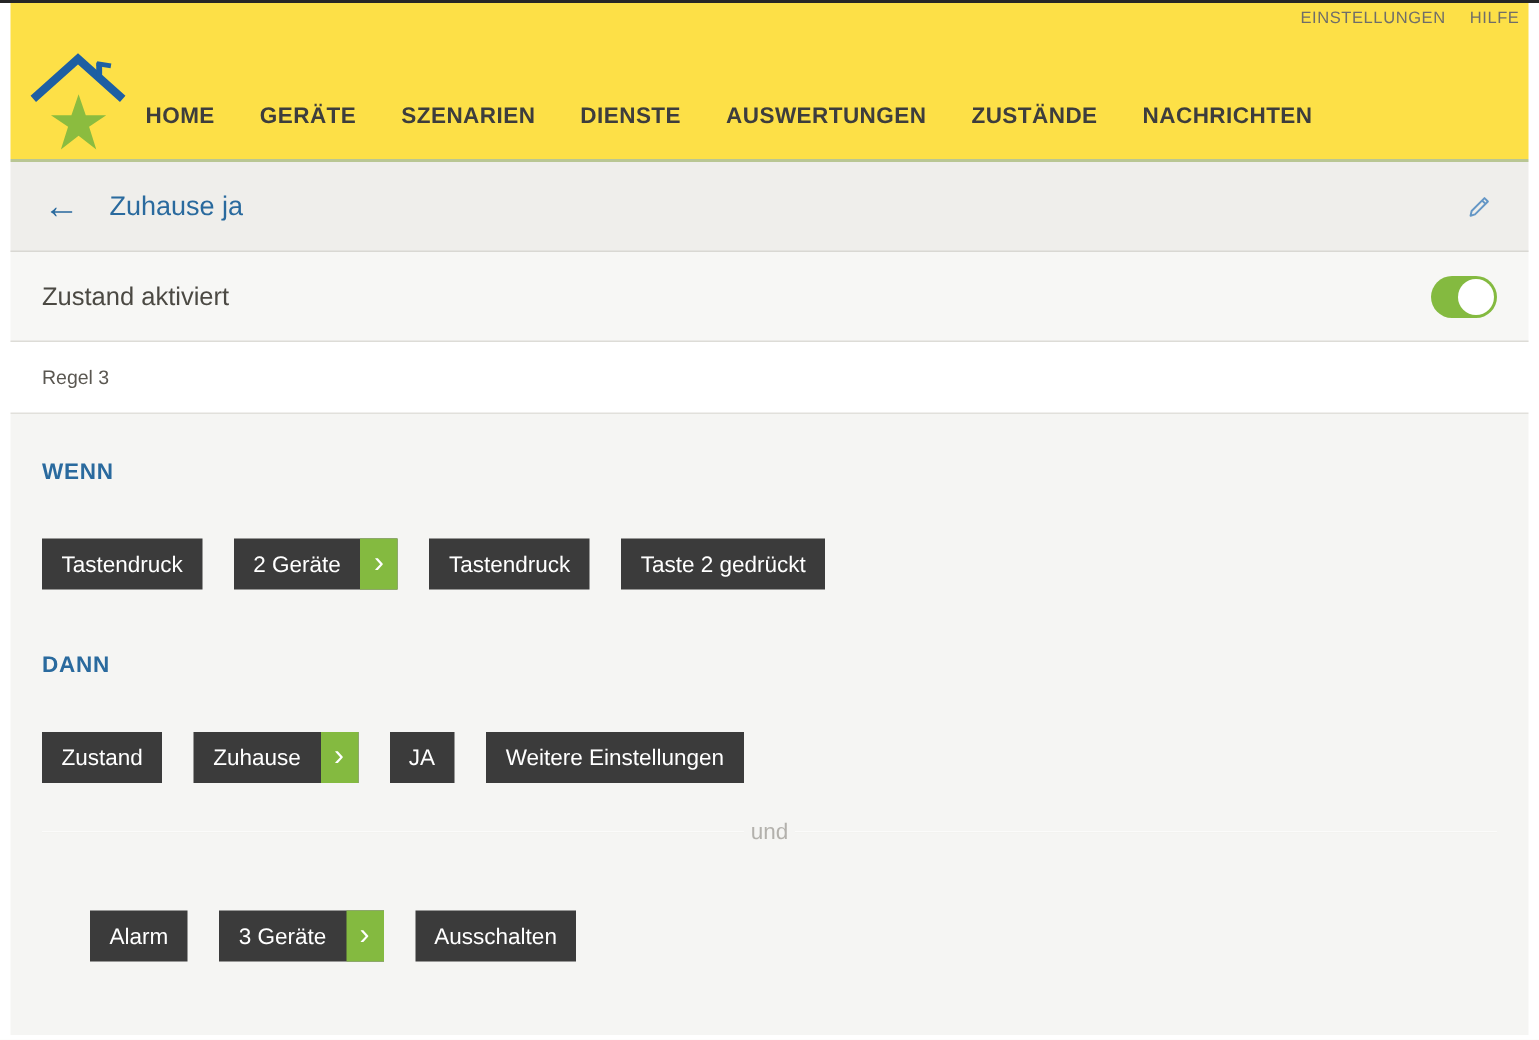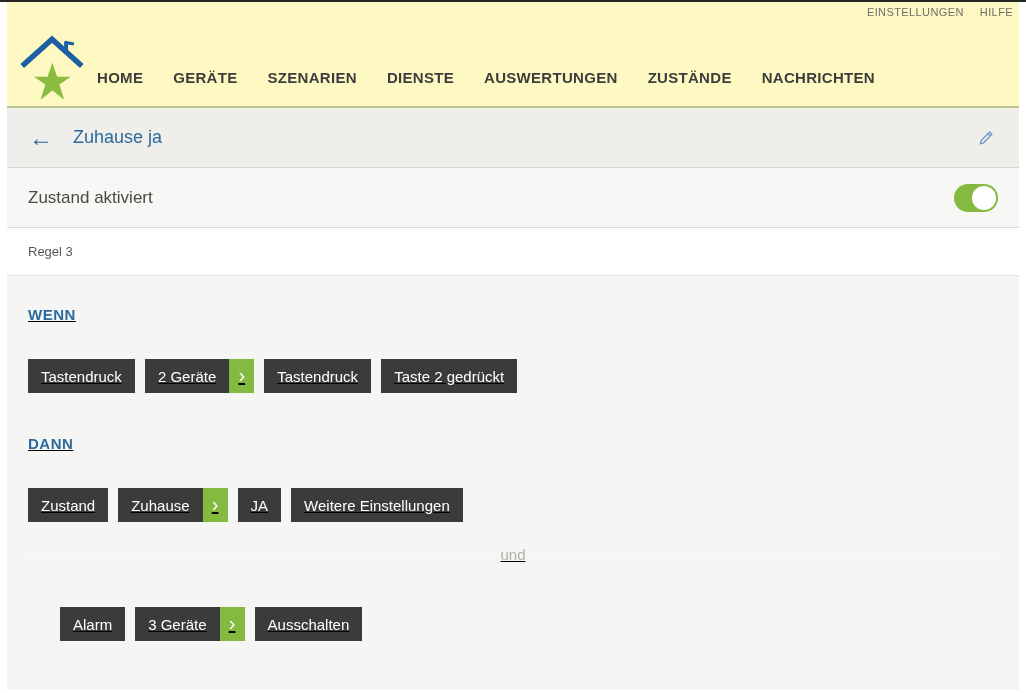--- a/index.html
+++ b/index.html
@@ -2,21 +2,21 @@
 <html><head>
 <meta charset="utf-8">
 <style>
   * { margin: 0; padding: 0; box-sizing: border-box; }
   html, body { width: 1026px; height: 693px; overflow: hidden; background: #ffffff;
     font-family: "Liberation Sans", sans-serif; }
   .top-line { height: 2px; width: 100%; background: #262626; }
   .app { margin: 0 7px; }
 
   
-  header { position: relative; height: 104px; background: #fef9c3; }
+  header { position: relative; height: 104px; background: #fde047; }
   .top-links { position: absolute; top: 4px; right: 6px; display: flex; gap: 16px; }
   .top-links a { font-size: 11px; letter-spacing: 0.4px; color: #6f6d69; text-decoration: none; cursor: pointer; }
   .logo { position: absolute; left: 6px; top: 20px; width: 78px; height: 80px; cursor: pointer; }
   nav { position: absolute; left: 90px; bottom: 20px; display: flex; gap: 30px; }
   nav a { font-size: 15px; font-weight: 700; letter-spacing: 0.3px; color: #3d3d3d;
     text-decoration: none; cursor: pointer; }
   .olive-line { height: 2px; background: #b9c693; }
 
   
   .title-bar { height: 60px; background: #efeeeb; border-bottom: 1px solid #d9d8d3;
@@ -33,25 +33,25 @@
     border-radius: 14px; background: #84ba40; cursor: pointer; }
   .toggle .knob { position: absolute; top: 2px; right: 2px; width: 24px; height: 24px;
     border-radius: 50%; background: #ffffff; }
 
   
   .rule-row { height: 48px; background: #ffffff; border-bottom: 1px solid #e1e0db;
     display: flex; align-items: center; padding: 0 21px; cursor: pointer; }
   .rule-row .row-label { font-size: 13px; color: #5a5751; }
 
   
-  .content { height: 414px; background: #f5f5f3; padding: 0 21px; text-decoration: underline; }
+  .content { height: 414px; background: #f5f5f3; padding: 0 21px; }
   .section-heading { padding-top: 30px; font-size: 15px; font-weight: 700;
     letter-spacing: 0.5px; color: #2a6a9e; }
   .section-heading.dann { padding-top: 42px; }
-  .btn-row { display: flex; gap: 10px; margin-top: 36px; }
+  .btn-row { display: flex; gap: 21px; margin-top: 36px; }
   .btn-row.row2 { }
   .btn-row.row3 { margin-top: 43px; margin-left: 32px; }
   .btn { display: inline-flex; align-items: stretch; height: 34px; background: #3b3b3b;
     border: none; padding: 0; cursor: pointer; }
   .btn .btn-label { display: flex; align-items: center; padding: 0 13px;
     color: #ffffff; font-size: 15px; font-family: "Liberation Sans", sans-serif; white-space: nowrap; }
   .btn .chev { width: 25px; background: #84ba40; color: #ffffff; display: flex;
     align-items: center; justify-content: center; font-size: 20px; line-height: 1; padding-bottom: 2px; }
 
   

